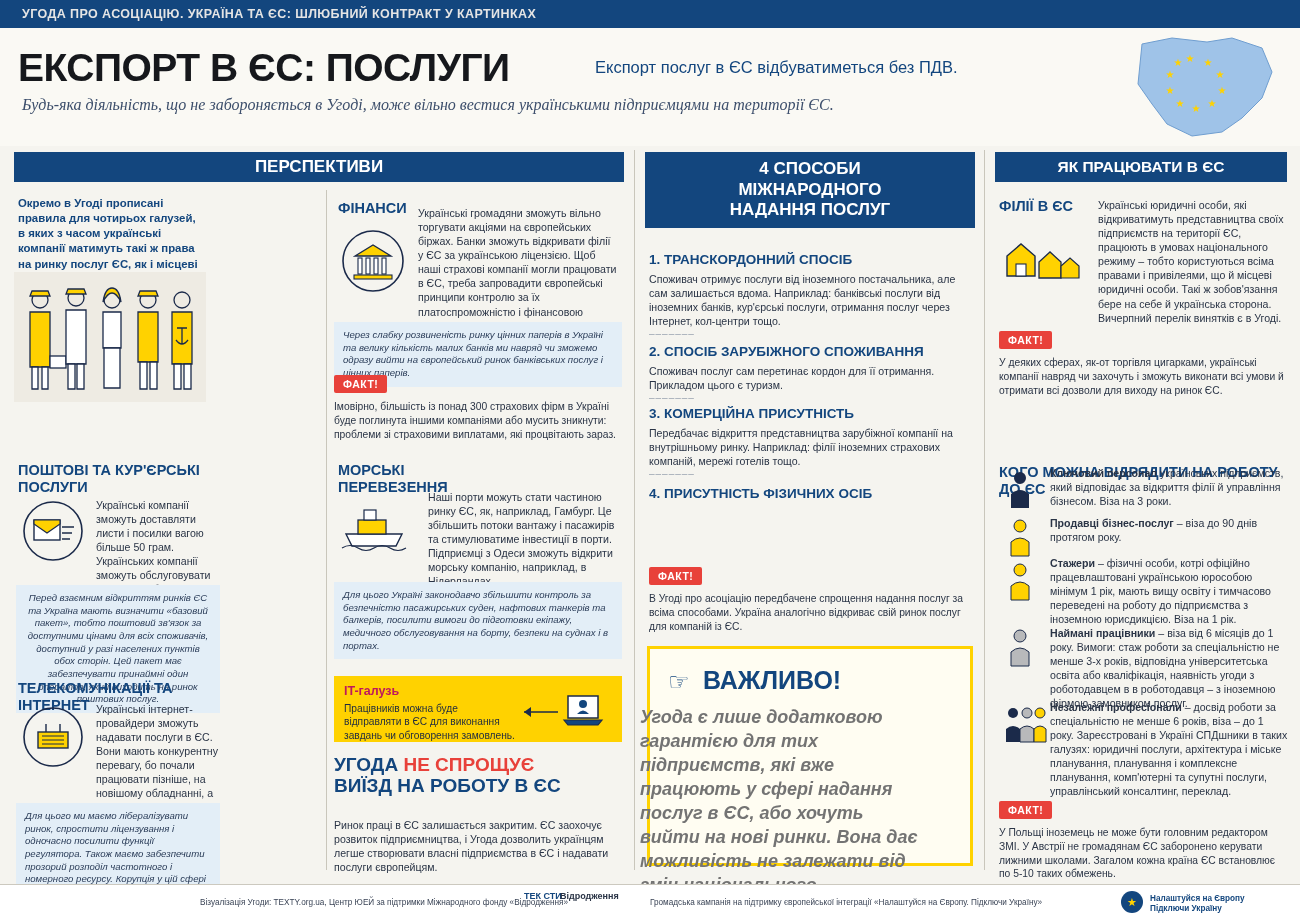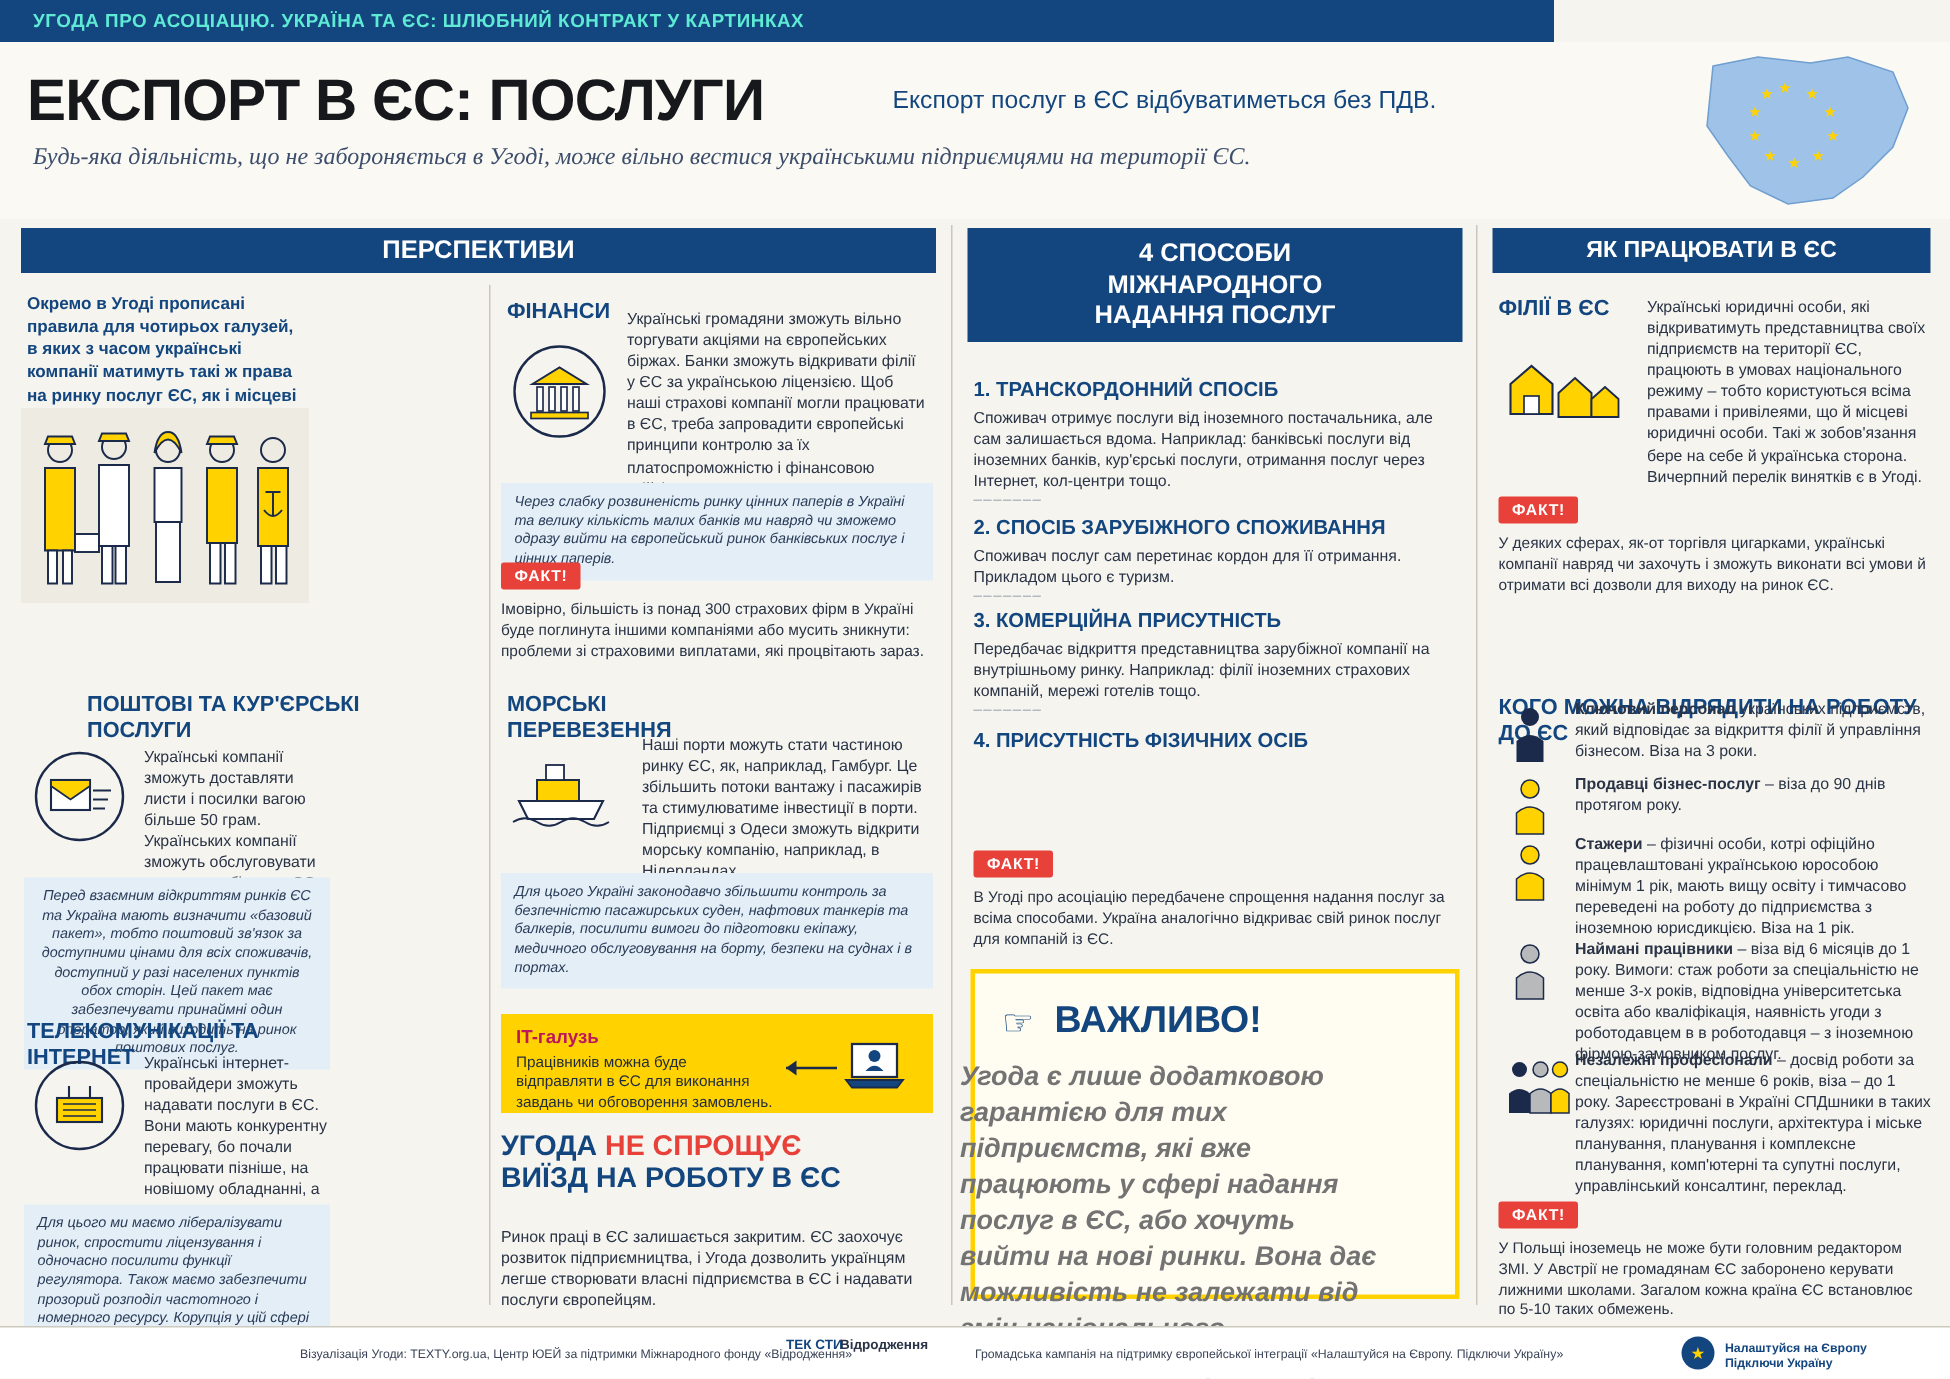--- a/index.html
+++ b/index.html
@@ -7,22 +7,22 @@
     width:1300px;height:919px;
     background:#f2f1ec;
     font-family:"Liberation Sans", sans-serif;
     color:#1b2a4a;
     overflow:hidden;
   }
   .page{position:relative;width:1300px;height:919px;background:#f5f4ef;}
 
   
   .topbar{
-    position:absolute;left:0;top:0;width:1036px;height:28px;
-    background:#13467e;color:#5eead4;
+    position:absolute;left:0;top:0;width:1300px;height:28px;
+    background:#13467e;color:#e5e5e5;
     font-size:12.5px;font-weight:bold;letter-spacing:.4px;
     display:flex;align-items:center;padding-left:22px;box-sizing:border-box;
   }
   .header{
     position:absolute;left:0;top:28px;width:1300px;height:118px;
     background:#faf9f4;
   }
   .h-title{
     position:absolute;left:18px;top:18px;
     font-size:39px;font-weight:bold;color:#16181c;letter-spacing:-.5px;
@@ -60,21 +60,21 @@
     display:inline-block;padding:3px 9px;border-radius:2px;letter-spacing:.5px;
   }
   .fact-txt{font-size:10.3px;line-height:1.34;color:#2a3446;}
   .dashline{color:#9aa3b0;font-size:10px;letter-spacing:1px;}
 
   
   #intro-left{position:absolute;left:18px;top:196px;width:185px;
     font-size:11.4px;line-height:1.33;color:#13467e;font-weight:bold;}
   #workers-img{position:absolute;left:14px;top:272px;width:192px;height:130px;background:#ece9e1;}
 
-  #post-title{position:absolute;left:18px;top:462px;width:200px;margin-left:40px;}
+  #post-title{position:absolute;left:18px;top:462px;width:200px;}
   #post-icon{position:absolute;left:22px;top:500px;width:62px;height:62px;}
   #post-txt{position:absolute;left:96px;top:498px;width:122px;}
   #post-note{position:absolute;left:16px;top:585px;width:204px;text-align:center;}
 
   #tele-title{position:absolute;left:18px;top:680px;width:220px;}
   #tele-icon{position:absolute;left:22px;top:706px;width:62px;height:62px;}
   #tele-txt{position:absolute;left:96px;top:702px;width:126px;}
   #tele-note{position:absolute;left:16px;top:803px;width:204px;}
 
   

